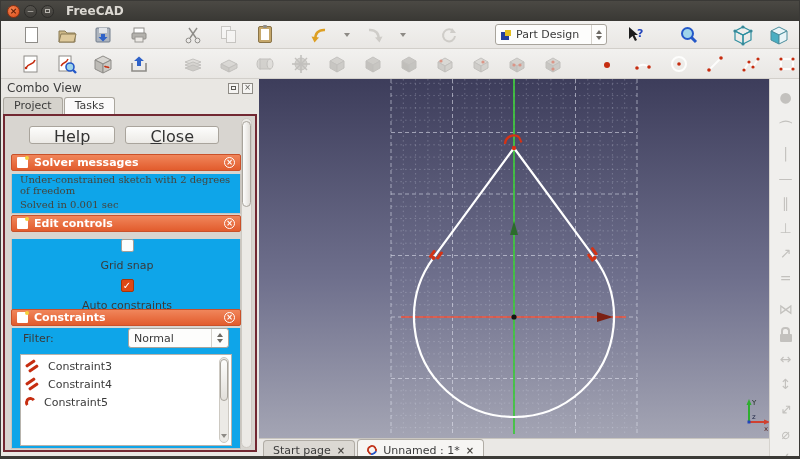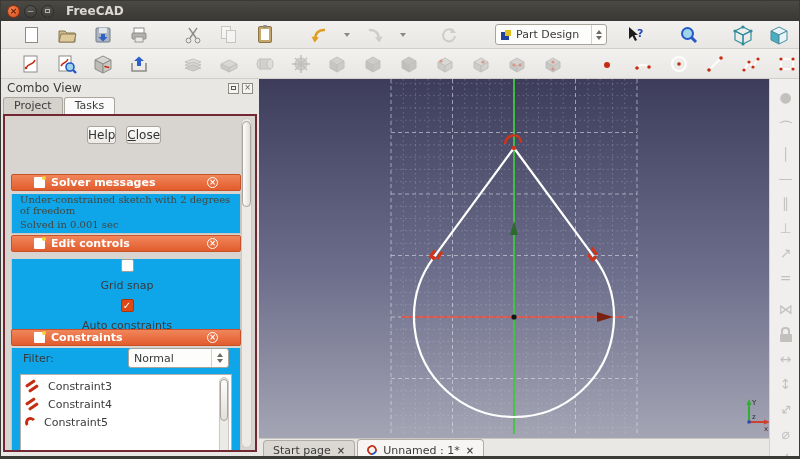--- a/index.html
+++ b/index.html
@@ -41,26 +41,26 @@
   .dockbtn{width:11px;height:11px;border:1px solid #8e8b85;background:#f5f4f2;display:inline-flex;
     align-items:center;justify-content:center;font-size:8px;color:#5a5853;line-height:1;}
   .dockbtn .inner-sq{width:5px;height:4px;border:1px solid #5a5853;}
   .combo-tabs{position:absolute;left:2px;top:18px;height:17px;display:flex;}
   .combo-tab{padding:1px 10px 0;border:1px solid #aaa69e;border-bottom:none;border-radius:3px 3px 0 0;
     background:#d5d2cc;color:#3c3c3c;margin-right:1px;display:flex;}
   .combo-tab.active{background:#fbfafa;position:relative;z-index:2;}
   .scrollarea{position:absolute;left:2px;top:35px;width:254px;height:338px;border:2px solid #722832;
     background:#d8d5d0;overflow:hidden;}
   .btnrow{position:absolute;left:0;top:10px;width:238px;display:flex;justify-content:center;gap:10px;}
-  .pbtn{height:18px;padding:0 0;border:1px solid #a9a49c;border-radius:3px;
-    background:linear-gradient(#fdfdfc,#eceae6);font-size:12px;color:#333;font-family:inherit;}
+  .pbtn{height:18px;padding:0 24px;border:1px solid #a9a49c;border-radius:3px;
+    background:linear-gradient(#fdfdfc,#eceae6);font-size:16px;color:#333;font-family:inherit;}
   .btn-close-tasks::first-letter{text-decoration:underline;}
   .sect{position:absolute;left:6px;width:230px;}
   .sect-h{height:17px;background:linear-gradient(#f0865b,#e25c2d);border:1px solid #c9512a;border-radius:2px;
-    color:#fff;font-weight:bold;font-size:11px;display:flex;align-items:center;padding:0 22px;gap:6px;margin-top:20px;}
+    color:#fff;font-weight:bold;font-size:11px;display:flex;align-items:center;padding:0 5px;gap:6px;}
   .note-ic{width:11px;height:11px;background:#fff;border-radius:1px;position:relative;flex:none;}
   .note-ic::after{content:"";position:absolute;right:-1px;top:-1px;width:4px;height:4px;border-radius:50%;background:#f2d23c;}
   .sect-x{margin-left:auto;width:11px;height:11px;border:1px solid #fff;border-radius:50%;display:flex;
     align-items:center;justify-content:center;font-size:8px;line-height:1;color:#fff;}
   .sect-b{background:#0ea5e9;border:1px solid #c8c4be;border-top:none;padding:0 8px;}
   .solver-line{font-family:"DejaVu Serif",serif;font-size:10px;color:#45453d;margin:3px 0;}
   .formrow{display:flex;align-items:center;margin:6px 0;}
   .formrow label{width:105px;}
   .field{height:20px;width:101px;background:#fdfdfc;border:1px solid #a8a49c;border-radius:3px;
     display:flex;align-items:center;padding:0 5px;}

